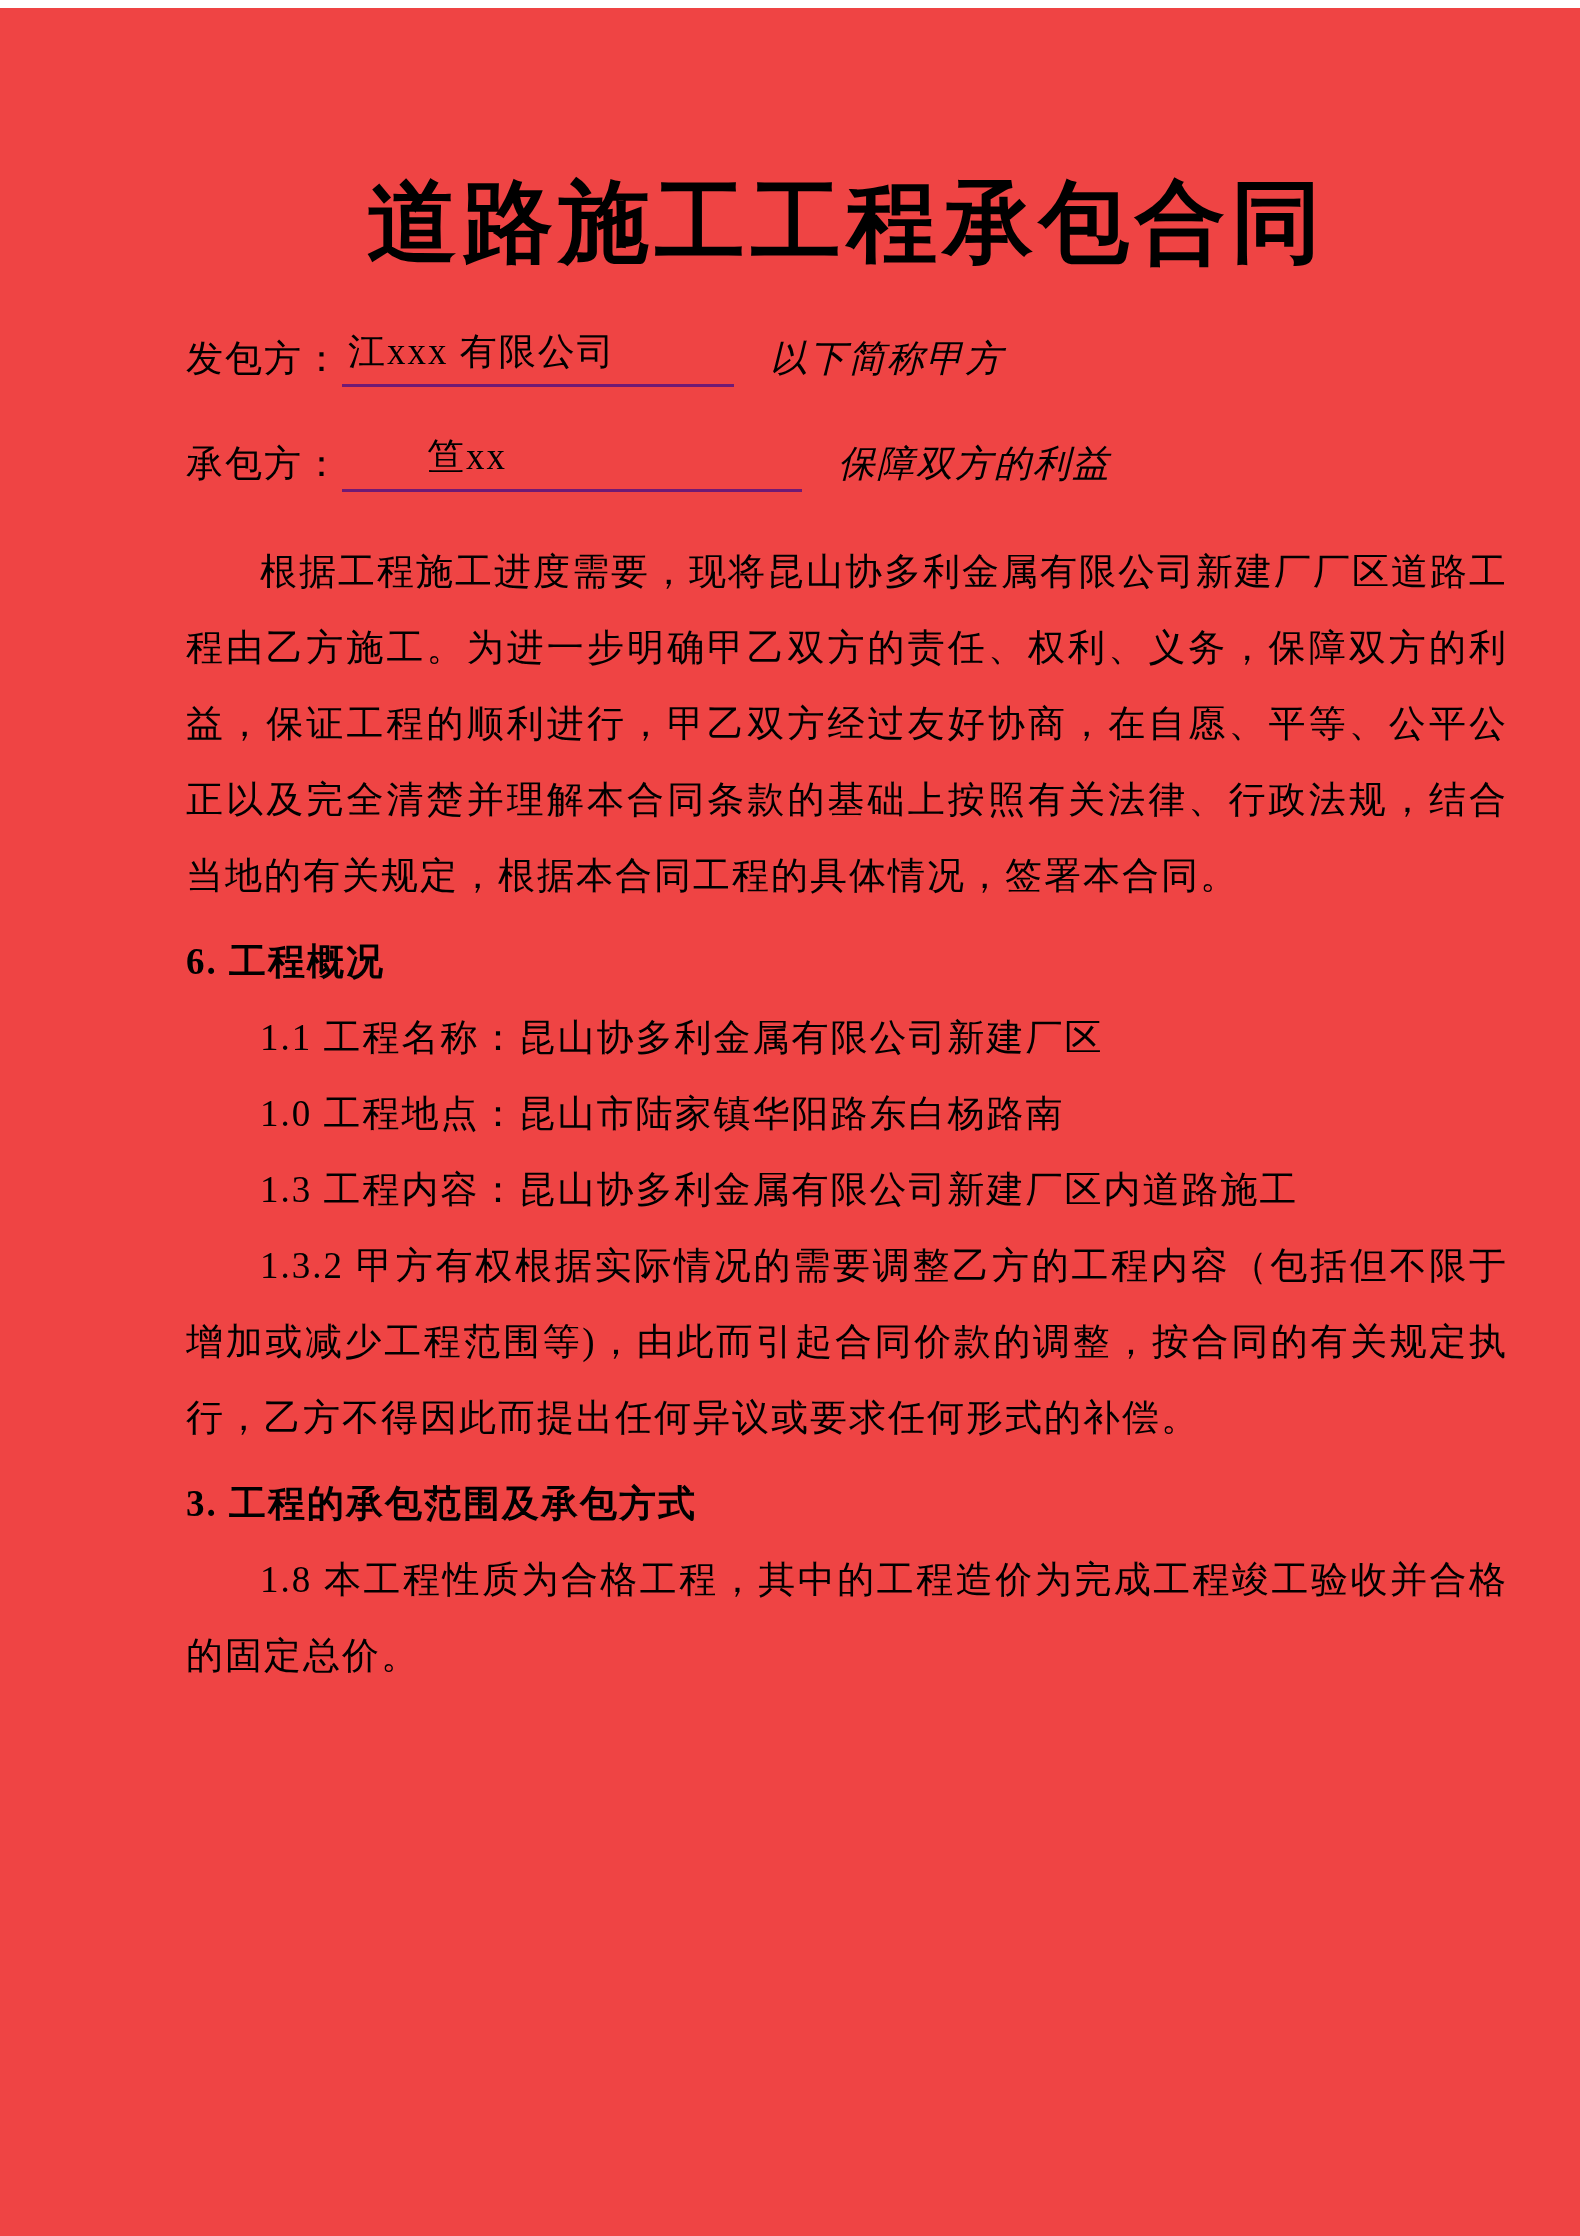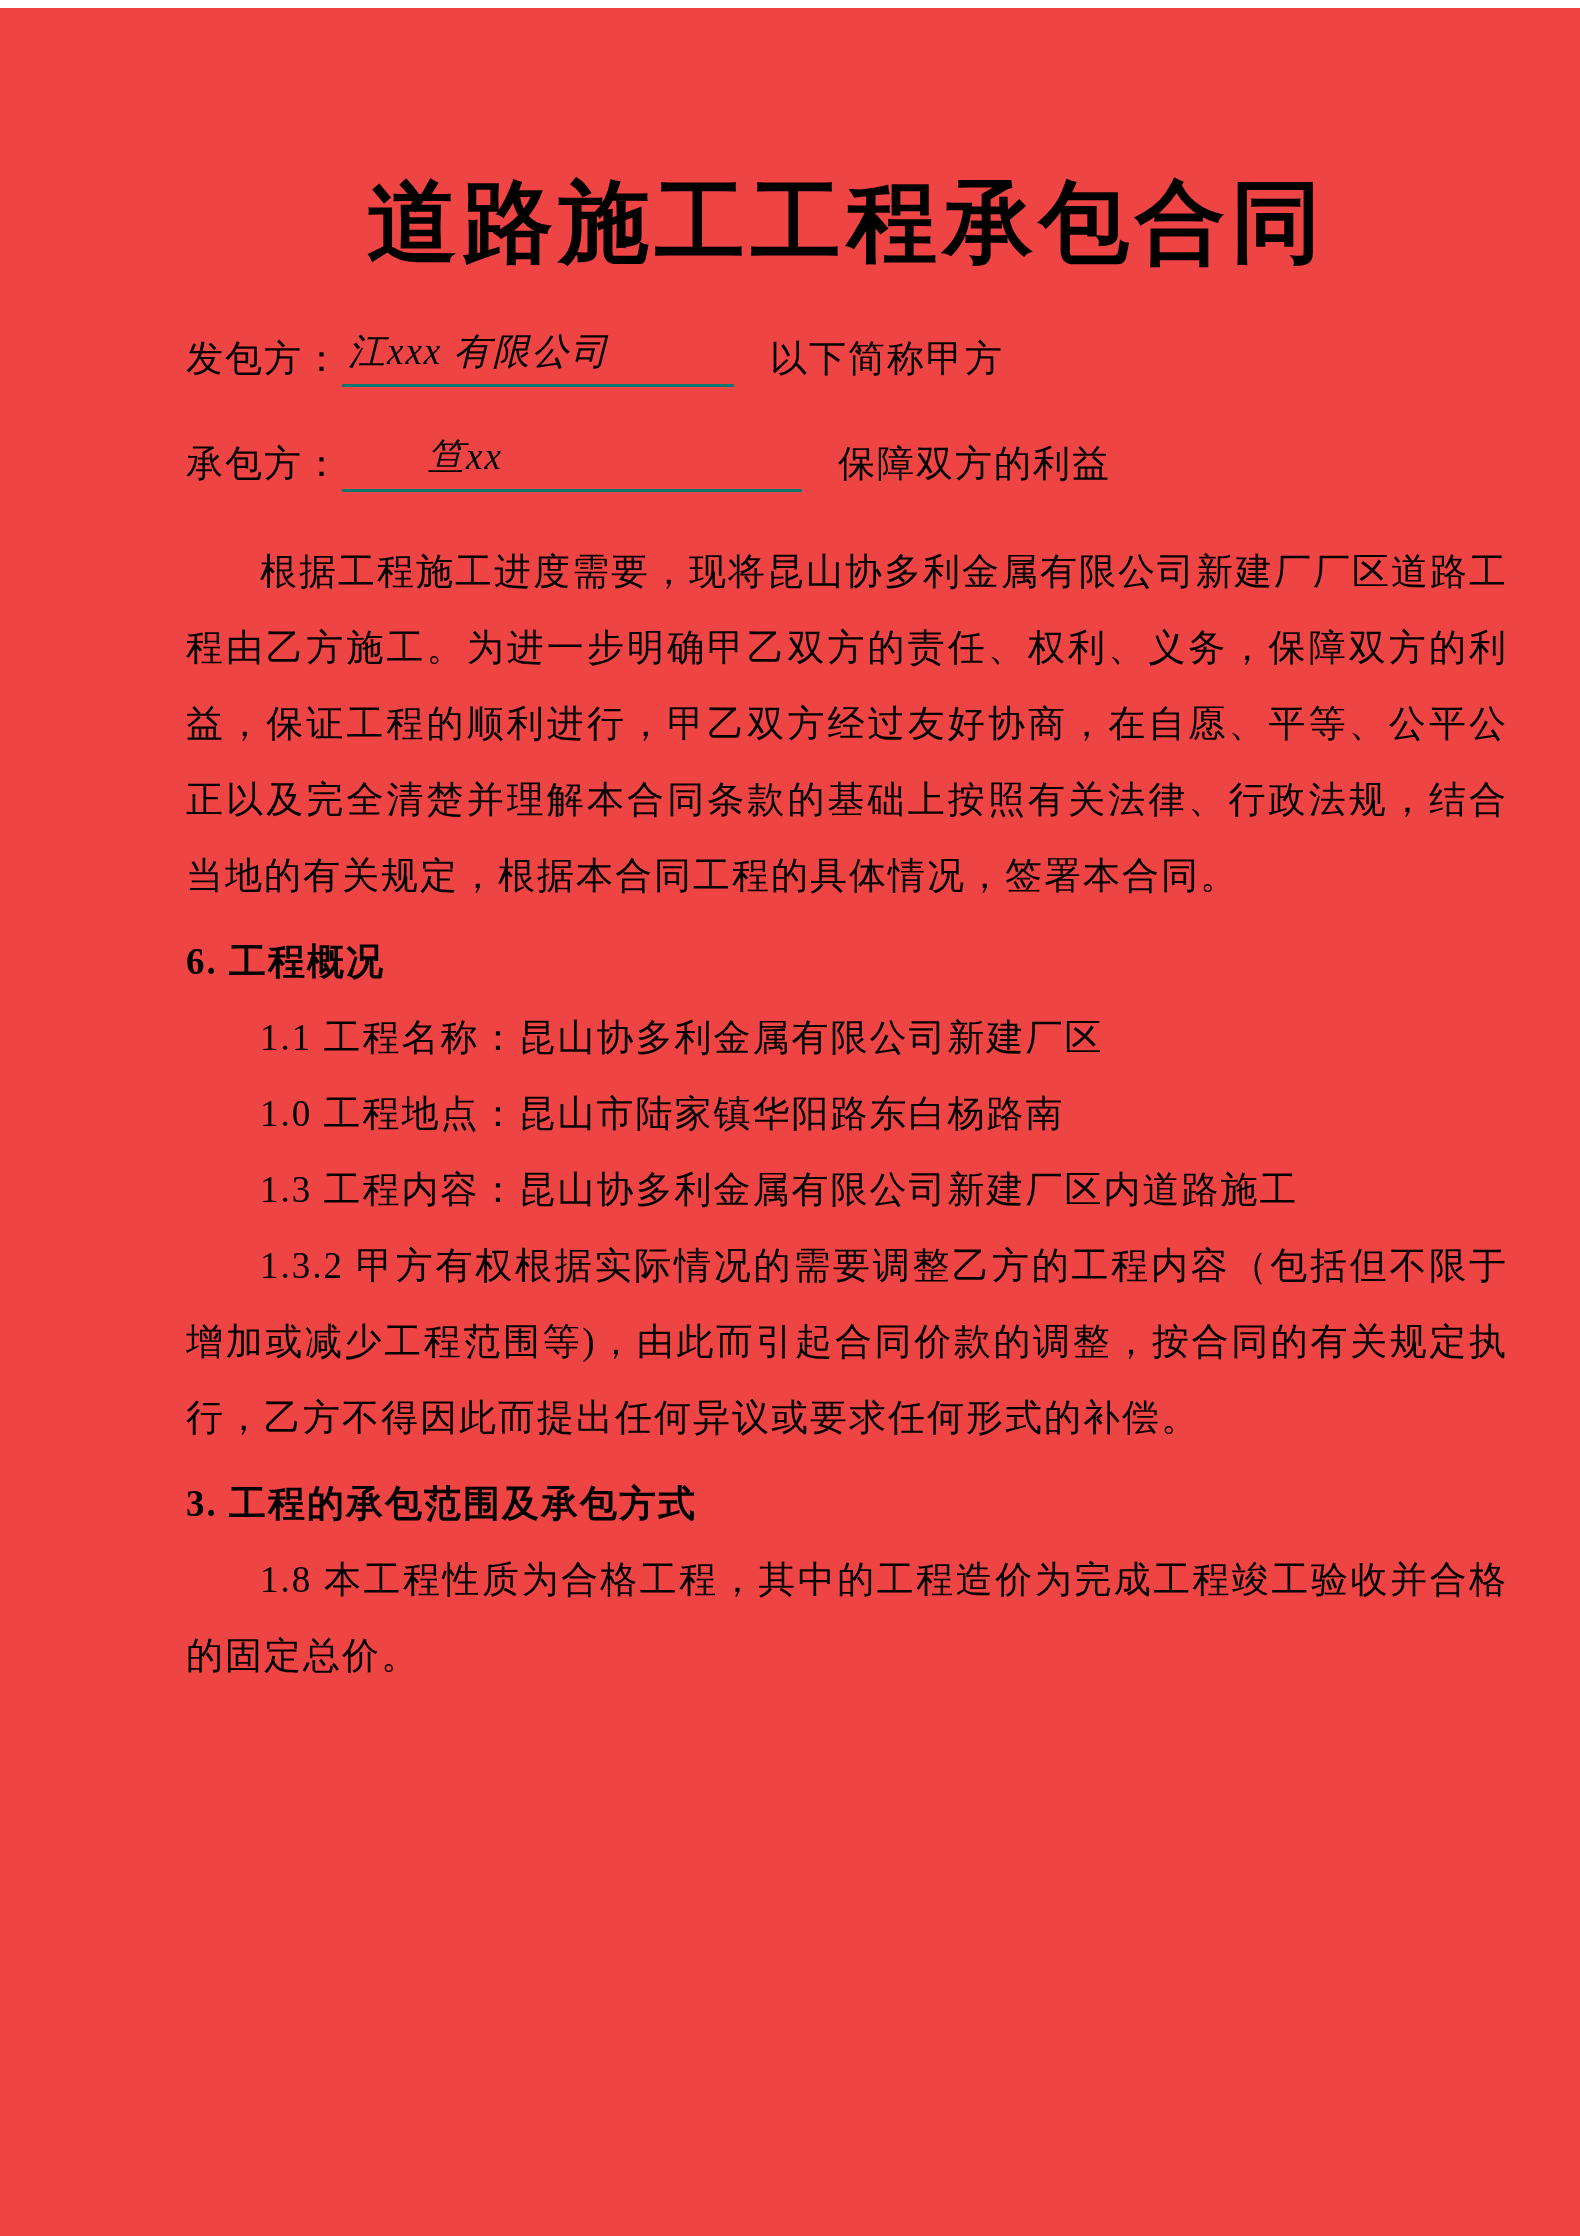--- a/index.html
+++ b/index.html
@@ -33,37 +33,37 @@
     letter-spacing: 2px;
     line-height: 56px;
     margin: 0 0 42px 0;
     white-space: nowrap;
   }
   .party-label {
     display: inline-block;
   }
   .party-underline {
     display: inline-block;
-    border-bottom: 3px solid #0f766e;
+    border-bottom: 3px solid #701a75;
     padding-bottom: 4px;
     box-sizing: border-box;
     vertical-align: bottom;
-    font-style: italic;
   }
   .party-underline.first {
     width: 392px;
     padding-left: 6px;
   }
   .party-underline.second {
     width: 460px;
     padding-left: 85px;
   }
   .party-suffix {
     display: inline-block;
     margin-left: 36px;
+    font-style: italic;
   }
   .body-text {
     font-size: 37px;
     letter-spacing: 2px;
     line-height: 76px;
     text-align: justify;
   }
   .para {
     margin: 0;
     text-indent: 2em;

